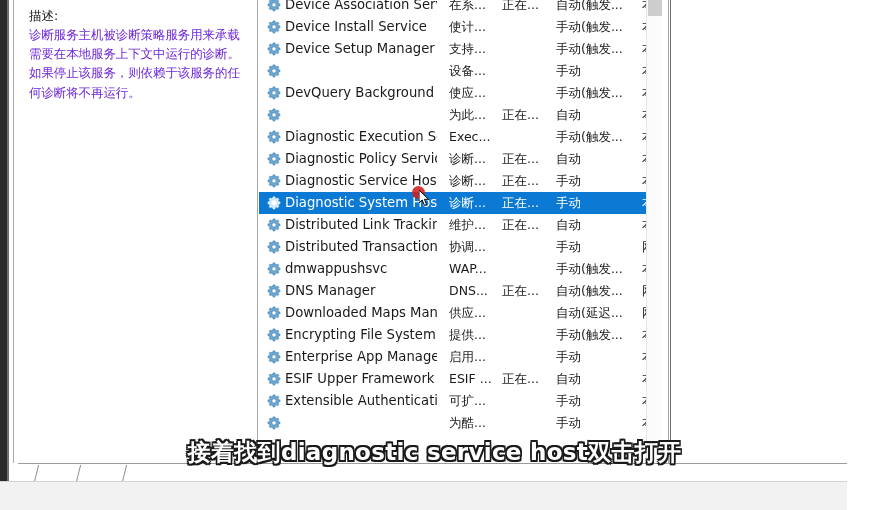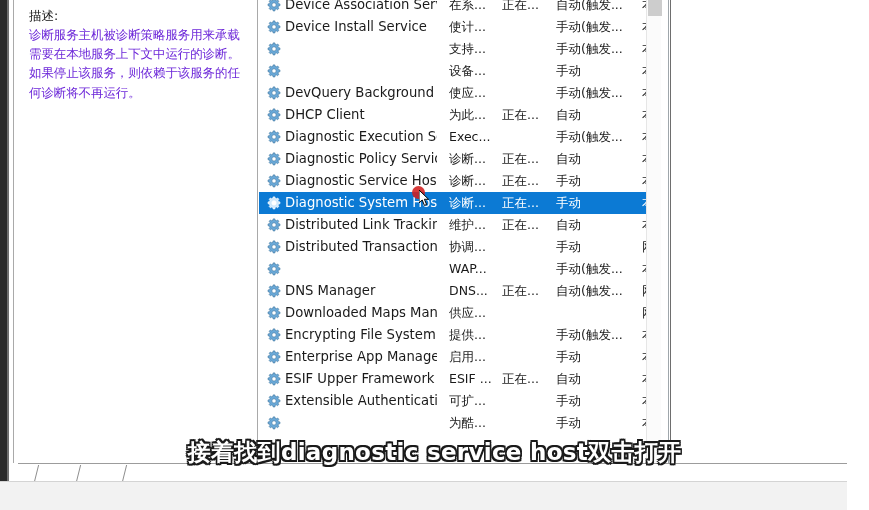--- a/index.html
+++ b/index.html
@@ -312,20 +312,21 @@
             <span class="c-desc">使计...</span>
             <span class="c-status"></span>
             <span class="c-startup">手动(触发...</span>
             <span class="c-logon">本</span>
           </div>
           <div class="svc-row">
             <svg class="gear" viewBox="0 0 16 16">
               <path d="M7 1h2l.35 1.7 1.25.52L12.1 2.3l1.4 1.4-.92 1.5.52 1.25L14.8 6.8v2l-1.7.35-.52 1.25.92 1.5-1.4 1.4-1.5-.92-1.25.52L9 14.8H7l-.35-1.7-1.25-.52-1.5.92-1.4-1.4.92-1.5-.52-1.25L1.2 8.8v-2l1.7-.35.52-1.25-.92-1.5 1.4-1.4 1.5.92 1.25-.52z" fill="#6aa9d8" stroke="#4a7fa8" stroke-width=".8" stroke-linejoin="round"></path>
               <circle cx="8" cy="7.9" r="2.5" fill="#ffffff" stroke="#4a7fa8" stroke-width=".8"></circle>
             </svg>
+            <span class="c-name">Device Setup Manager</span>
             <span class="c-desc">支持...</span>
             <span class="c-status"></span>
             <span class="c-startup">手动(触发...</span>
             <span class="c-logon">本</span>
           </div>
           <div class="svc-row">
             <svg class="gear" viewBox="0 0 16 16">
               <path d="M7 1h2l.35 1.7 1.25.52L12.1 2.3l1.4 1.4-.92 1.5.52 1.25L14.8 6.8v2l-1.7.35-.52 1.25.92 1.5-1.4 1.4-1.5-.92-1.25.52L9 14.8H7l-.35-1.7-1.25-.52-1.5.92-1.4-1.4.92-1.5-.52-1.25L1.2 8.8v-2l1.7-.35.52-1.25-.92-1.5 1.4-1.4 1.5.92 1.25-.52z" fill="#6aa9d8" stroke="#4a7fa8" stroke-width=".8" stroke-linejoin="round"></path>
               <circle cx="8" cy="7.9" r="2.5" fill="#ffffff" stroke="#4a7fa8" stroke-width=".8"></circle>
             </svg>
@@ -343,21 +344,20 @@
             <span class="c-desc">使应...</span>
             <span class="c-status"></span>
             <span class="c-startup">手动(触发...</span>
             <span class="c-logon">本</span>
           </div>
           <div class="svc-row">
             <svg class="gear" viewBox="0 0 16 16">
               <path d="M7 1h2l.35 1.7 1.25.52L12.1 2.3l1.4 1.4-.92 1.5.52 1.25L14.8 6.8v2l-1.7.35-.52 1.25.92 1.5-1.4 1.4-1.5-.92-1.25.52L9 14.8H7l-.35-1.7-1.25-.52-1.5.92-1.4-1.4.92-1.5-.52-1.25L1.2 8.8v-2l1.7-.35.52-1.25-.92-1.5 1.4-1.4 1.5.92 1.25-.52z" fill="#6aa9d8" stroke="#4a7fa8" stroke-width=".8" stroke-linejoin="round"></path>
               <circle cx="8" cy="7.9" r="2.5" fill="#ffffff" stroke="#4a7fa8" stroke-width=".8"></circle>
             </svg>
-            <span class="c-name">DHCP Client</span>
             <span class="c-desc">为此...</span>
             <span class="c-status">正在...</span>
             <span class="c-startup">自动</span>
             <span class="c-logon">本</span>
           </div>
           <div class="svc-row">
             <svg class="gear" viewBox="0 0 16 16">
               <path d="M7 1h2l.35 1.7 1.25.52L12.1 2.3l1.4 1.4-.92 1.5.52 1.25L14.8 6.8v2l-1.7.35-.52 1.25.92 1.5-1.4 1.4-1.5-.92-1.25.52L9 14.8H7l-.35-1.7-1.25-.52-1.5.92-1.4-1.4.92-1.5-.52-1.25L1.2 8.8v-2l1.7-.35.52-1.25-.92-1.5 1.4-1.4 1.5.92 1.25-.52z" fill="#6aa9d8" stroke="#4a7fa8" stroke-width=".8" stroke-linejoin="round"></path>
               <circle cx="8" cy="7.9" r="2.5" fill="#ffffff" stroke="#4a7fa8" stroke-width=".8"></circle>
             </svg>
@@ -420,20 +420,21 @@
             <span class="c-desc">协调...</span>
             <span class="c-status"></span>
             <span class="c-startup">手动</span>
             <span class="c-logon">网</span>
           </div>
           <div class="svc-row">
             <svg class="gear" viewBox="0 0 16 16">
               <path d="M7 1h2l.35 1.7 1.25.52L12.1 2.3l1.4 1.4-.92 1.5.52 1.25L14.8 6.8v2l-1.7.35-.52 1.25.92 1.5-1.4 1.4-1.5-.92-1.25.52L9 14.8H7l-.35-1.7-1.25-.52-1.5.92-1.4-1.4.92-1.5-.52-1.25L1.2 8.8v-2l1.7-.35.52-1.25-.92-1.5 1.4-1.4 1.5.92 1.25-.52z" fill="#6aa9d8" stroke="#4a7fa8" stroke-width=".8" stroke-linejoin="round"></path>
               <circle cx="8" cy="7.9" r="2.5" fill="#ffffff" stroke="#4a7fa8" stroke-width=".8"></circle>
             </svg>
+            <span class="c-name">dmwappushsvc</span>
             <span class="c-desc">WAP...</span>
             <span class="c-status"></span>
             <span class="c-startup">手动(触发...</span>
             <span class="c-logon">本</span>
           </div>
           <div class="svc-row">
             <svg class="gear" viewBox="0 0 16 16">
               <path d="M7 1h2l.35 1.7 1.25.52L12.1 2.3l1.4 1.4-.92 1.5.52 1.25L14.8 6.8v2l-1.7.35-.52 1.25.92 1.5-1.4 1.4-1.5-.92-1.25.52L9 14.8H7l-.35-1.7-1.25-.52-1.5.92-1.4-1.4.92-1.5-.52-1.25L1.2 8.8v-2l1.7-.35.52-1.25-.92-1.5 1.4-1.4 1.5.92 1.25-.52z" fill="#6aa9d8" stroke="#4a7fa8" stroke-width=".8" stroke-linejoin="round"></path>
               <circle cx="8" cy="7.9" r="2.5" fill="#ffffff" stroke="#4a7fa8" stroke-width=".8"></circle>
             </svg>
@@ -444,20 +445,21 @@
             <span class="c-logon">网</span>
           </div>
           <div class="svc-row">
             <svg class="gear" viewBox="0 0 16 16">
               <path d="M7 1h2l.35 1.7 1.25.52L12.1 2.3l1.4 1.4-.92 1.5.52 1.25L14.8 6.8v2l-1.7.35-.52 1.25.92 1.5-1.4 1.4-1.5-.92-1.25.52L9 14.8H7l-.35-1.7-1.25-.52-1.5.92-1.4-1.4.92-1.5-.52-1.25L1.2 8.8v-2l1.7-.35.52-1.25-.92-1.5 1.4-1.4 1.5.92 1.25-.52z" fill="#6aa9d8" stroke="#4a7fa8" stroke-width=".8" stroke-linejoin="round"></path>
               <circle cx="8" cy="7.9" r="2.5" fill="#ffffff" stroke="#4a7fa8" stroke-width=".8"></circle>
             </svg>
             <span class="c-name">Downloaded Maps Manager</span>
             <span class="c-desc">供应...</span>
             <span class="c-status"></span>
+            <span class="c-startup">自动(延迟...</span>
             <span class="c-logon">网</span>
           </div>
           <div class="svc-row">
             <svg class="gear" viewBox="0 0 16 16">
               <path d="M7 1h2l.35 1.7 1.25.52L12.1 2.3l1.4 1.4-.92 1.5.52 1.25L14.8 6.8v2l-1.7.35-.52 1.25.92 1.5-1.4 1.4-1.5-.92-1.25.52L9 14.8H7l-.35-1.7-1.25-.52-1.5.92-1.4-1.4.92-1.5-.52-1.25L1.2 8.8v-2l1.7-.35.52-1.25-.92-1.5 1.4-1.4 1.5.92 1.25-.52z" fill="#6aa9d8" stroke="#4a7fa8" stroke-width=".8" stroke-linejoin="round"></path>
               <circle cx="8" cy="7.9" r="2.5" fill="#ffffff" stroke="#4a7fa8" stroke-width=".8"></circle>
             </svg>
             <span class="c-name">Encrypting File System (EFS)</span>
             <span class="c-desc">提供...</span>
             <span class="c-status"></span>

